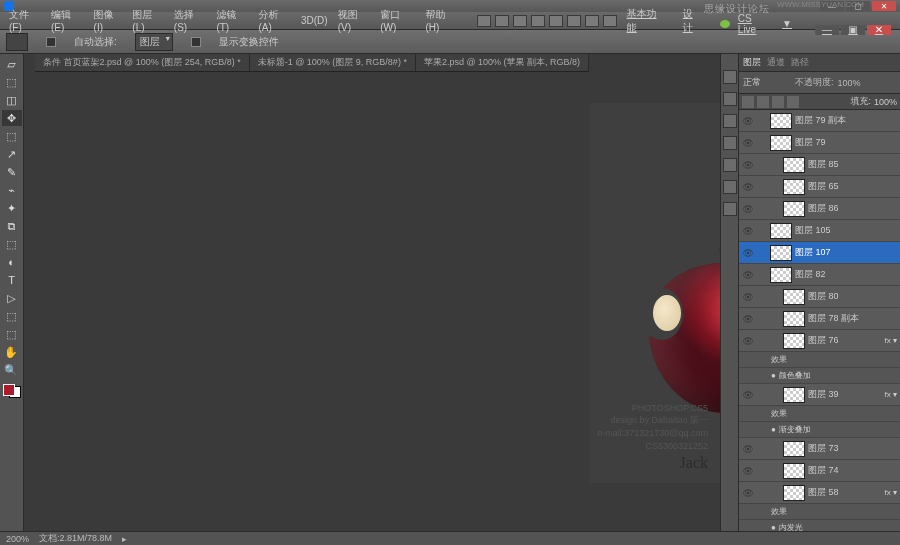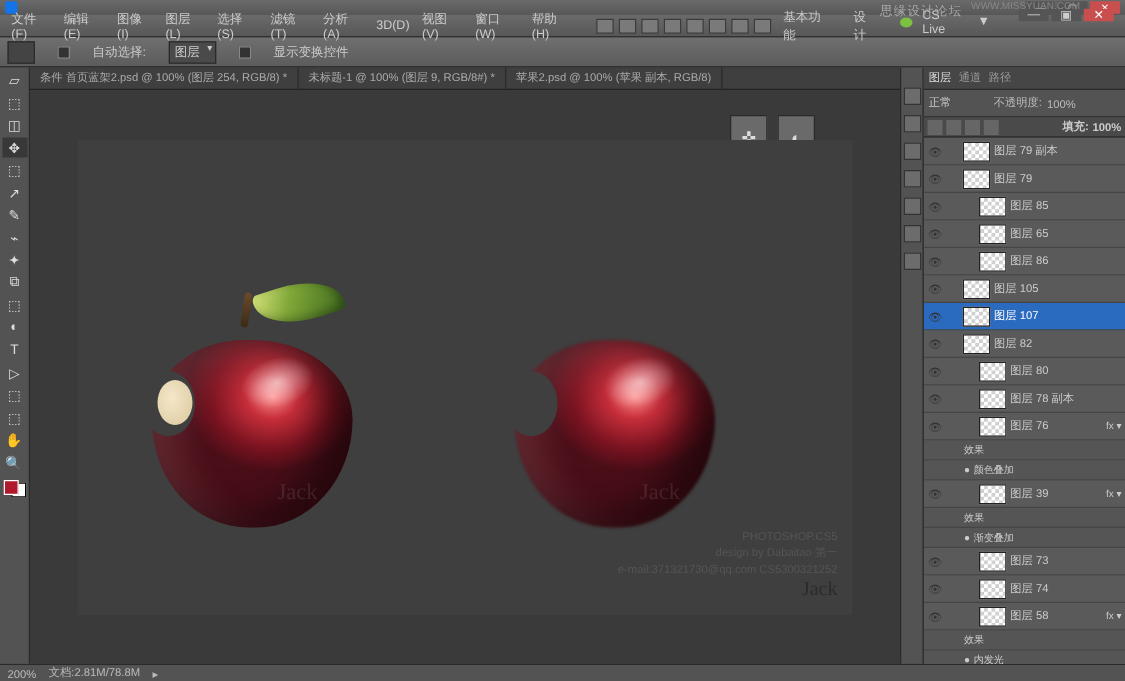--- a/index.html
+++ b/index.html
@@ -10,34 +10,34 @@
 .titlebar-right { display: flex; align-items: center; gap: 6px; font-size: 9px; }
 .winbtns { display: flex; gap: 2px; }
 .winbtn { width: 24px; height: 10px; display: flex; align-items: center; justify-content: center; font-size: 8px; }
 .winbtn.min { background: #555; }
 .winbtn.max { background: #555; }
 .winbtn.close { background: #c94f4f; color: #fff; }
 .menubar { height: 18px; background: linear-gradient(#6a6a6a,#575757); display: flex; align-items: center; padding: 0 4px; border-bottom: 1px solid #2a2a2a; }
 .menubar span { padding: 0 5px; font-size: 10px; cursor: default; }
 .menubar .icons { display: flex; gap: 4px; margin-left: 8px; }
 .menubar .icons i { width: 14px; height: 12px; background: #7a7a7a; border: 1px solid #3a3a3a; display: inline-block; }
-.menubar-right { margin-left: auto; display: flex; gap: 8px; align-items: flex-start; font-size: 10px; }
+.menubar-right { margin-left: auto; display: flex; gap: 8px; align-items: flex-end; font-size: 10px; text-decoration: underline; }
 .optionsbar { height: 24px; background: linear-gradient(#6f6f6f,#5c5c5c); display: flex; align-items: center; padding: 0 6px; gap: 18px; border-bottom: 1px solid #2a2a2a; font-size: 10px; }
 .optionsbar .tool-ind { width: 22px; height: 18px; background: #444; border: 1px solid #2a2a2a; }
 .optionsbar .chk { width: 10px; height: 10px; border: 1px solid #888; background: #333; display: inline-block; }
 .optionsbar .sel { padding: 1px 12px 1px 4px; background: #4a4a4a; border: 1px solid #2a2a2a; position: relative; }
 .optionsbar .sel::after { content: "▾"; position: absolute; right: 2px; top: 0; font-size: 8px; }
 .workspace { display: flex; height: calc(100% - 54px - 14px); }
 .toolbox { width: 24px; background: #535353; border-right: 1px solid #2a2a2a; display: flex; flex-direction: column; align-items: center; padding-top: 2px; gap: 2px; }
 .tool { width: 20px; height: 16px; display: flex; align-items: center; justify-content: center; color: #ddd; font-size: 11px; }
 .tool.active { background: #383838; }
 .swatch { width: 18px; height: 14px; position: relative; margin-top: 4px; }
 .swatch .fg { width: 12px; height: 12px; background: #b0182c; border: 1px solid #fff; position: absolute; top: 0; left: 0; }
 .swatch .bg { width: 12px; height: 12px; background: #fff; border: 1px solid #000; position: absolute; bottom: 0; right: 0; }
-.docarea { flex: 1; display: flex; flex-direction: column; background: #3a3a3a; min-width: 0; }
+.docarea { flex: 1; display: flex; flex-direction: row; background: #3a3a3a; min-width: 0; padding-left: 11px; }
 .doctabs { height: 18px; background: #3f3f3f; border-bottom: 1px solid #222; display: flex; align-items: center; font-size: 9px; overflow: hidden; }
 .doctab { padding: 2px 8px; color: #aaa; white-space: nowrap; border-right: 1px solid #2a2a2a; }
 .doctab.active { background: #4d4d4d; color: #ddd; }
 .canvas-wrap { flex: 1; background: #3a3a3a; position: relative; overflow: hidden; display: flex; align-items: center; justify-content: center; }
 .canvas { width: 620px; height: 380px; background: #3f3f3f; position: relative; }
 .apple { position: absolute; width: 180px; height: 180px; }
 .apple.left { left: 60px; top: 130px; }
 .apple.right { left: 350px; top: 130px; }
 .apple-body { width: 160px; height: 150px; background: radial-gradient(ellipse 70px 60px at 60% 30%, #ff8b8b 0%, #c62e3a 30%, #7a1320 70%, #4a0e18 100%); border-radius: 48% 52% 50% 50% / 42% 44% 60% 58%; position: absolute; bottom: 0; left: 0; box-shadow: inset -20px -10px 30px rgba(0,0,0,0.5), inset 20px 10px 30px rgba(255,200,200,0.15); }
 .apple-highlight { position: absolute; top: 14px; right: 30px; width: 60px; height: 40px; background: radial-gradient(ellipse, rgba(255,255,255,0.6), rgba(255,255,255,0) 70%); border-radius: 50%; transform: rotate(-15deg); }
@@ -53,21 +53,21 @@
 .float-tools { position: absolute; top: 20px; left: 560px; display: flex; gap: 8px; }
 .float-box { width: 30px; height: 36px; background: #6a6a6a; border: 1px solid #2a2a2a; display: flex; align-items: center; justify-content: center; font-size: 14px; color: #ddd; }
 .rightdock { width: 18px; background: #535353; border-left: 1px solid #2a2a2a; display: flex; flex-direction: column; align-items: center; gap: 8px; padding-top: 16px; }
 .rightdock i { width: 14px; height: 14px; background: #6c6c6c; border: 1px solid #333; }
 .panels { width: 162px; background: #535353; border-left: 1px solid #2a2a2a; display: flex; flex-direction: column; }
 .panel-tabs { height: 18px; display: flex; align-items: center; background: #464646; font-size: 9px; padding: 0 4px; gap: 6px; border-bottom: 1px solid #2a2a2a; }
 .panel-tab { color: #999; }
 .panel-tab.active { color: #ddd; }
 .panel-opts { height: 22px; display: flex; align-items: center; gap: 4px; padding: 0 4px; font-size: 9px; border-bottom: 1px solid #2a2a2a; }
 .panel-opts .opv { color: #bbb; }
-.panel-toolbar { height: 16px; background: #4a4a4a; border-bottom: 1px solid #2a2a2a; display: flex; align-items: center; gap: 3px; padding: 0 3px; font-weight: bold; }
+.panel-toolbar { height: 16px; background: #4a4a4a; border-bottom: 1px solid #2a2a2a; display: flex; align-items: center; gap: 3px; padding: 0 3px; }
 .panel-toolbar i { width: 12px; height: 12px; background: #666; }
 .layer-list { flex: 1; overflow-y: auto; overflow-x: hidden; }
 .layer-list::-webkit-scrollbar { width: 10px; }
 .layer-list::-webkit-scrollbar-track { background: #3c3c3c; }
 .layer-list::-webkit-scrollbar-thumb { background: #6a6a6a; }
 .layer { height: 22px; display: flex; align-items: center; gap: 3px; padding: 0 3px; border-bottom: 1px solid #454545; background: #5a5a5a; font-size: 9px; }
 .layer.selected { background: #2b6bbf; color: #fff; }
 .layer .vis { width: 12px; height: 12px; display: flex; align-items: center; justify-content: center; font-size: 9px; color: #333; }
 .layer .thumb { width: 22px; height: 16px; background: #ddd; border: 1px solid #222; flex-shrink: 0; background-image: linear-gradient(45deg,#ccc 25%,transparent 25%,transparent 75%,#ccc 75%),linear-gradient(45deg,#ccc 25%,#fff 25%,#fff 75%,#ccc 75%); background-size: 6px 6px; background-position: 0 0,3px 3px; }
 .layer .name { flex: 1; white-space: nowrap; overflow: hidden; }

